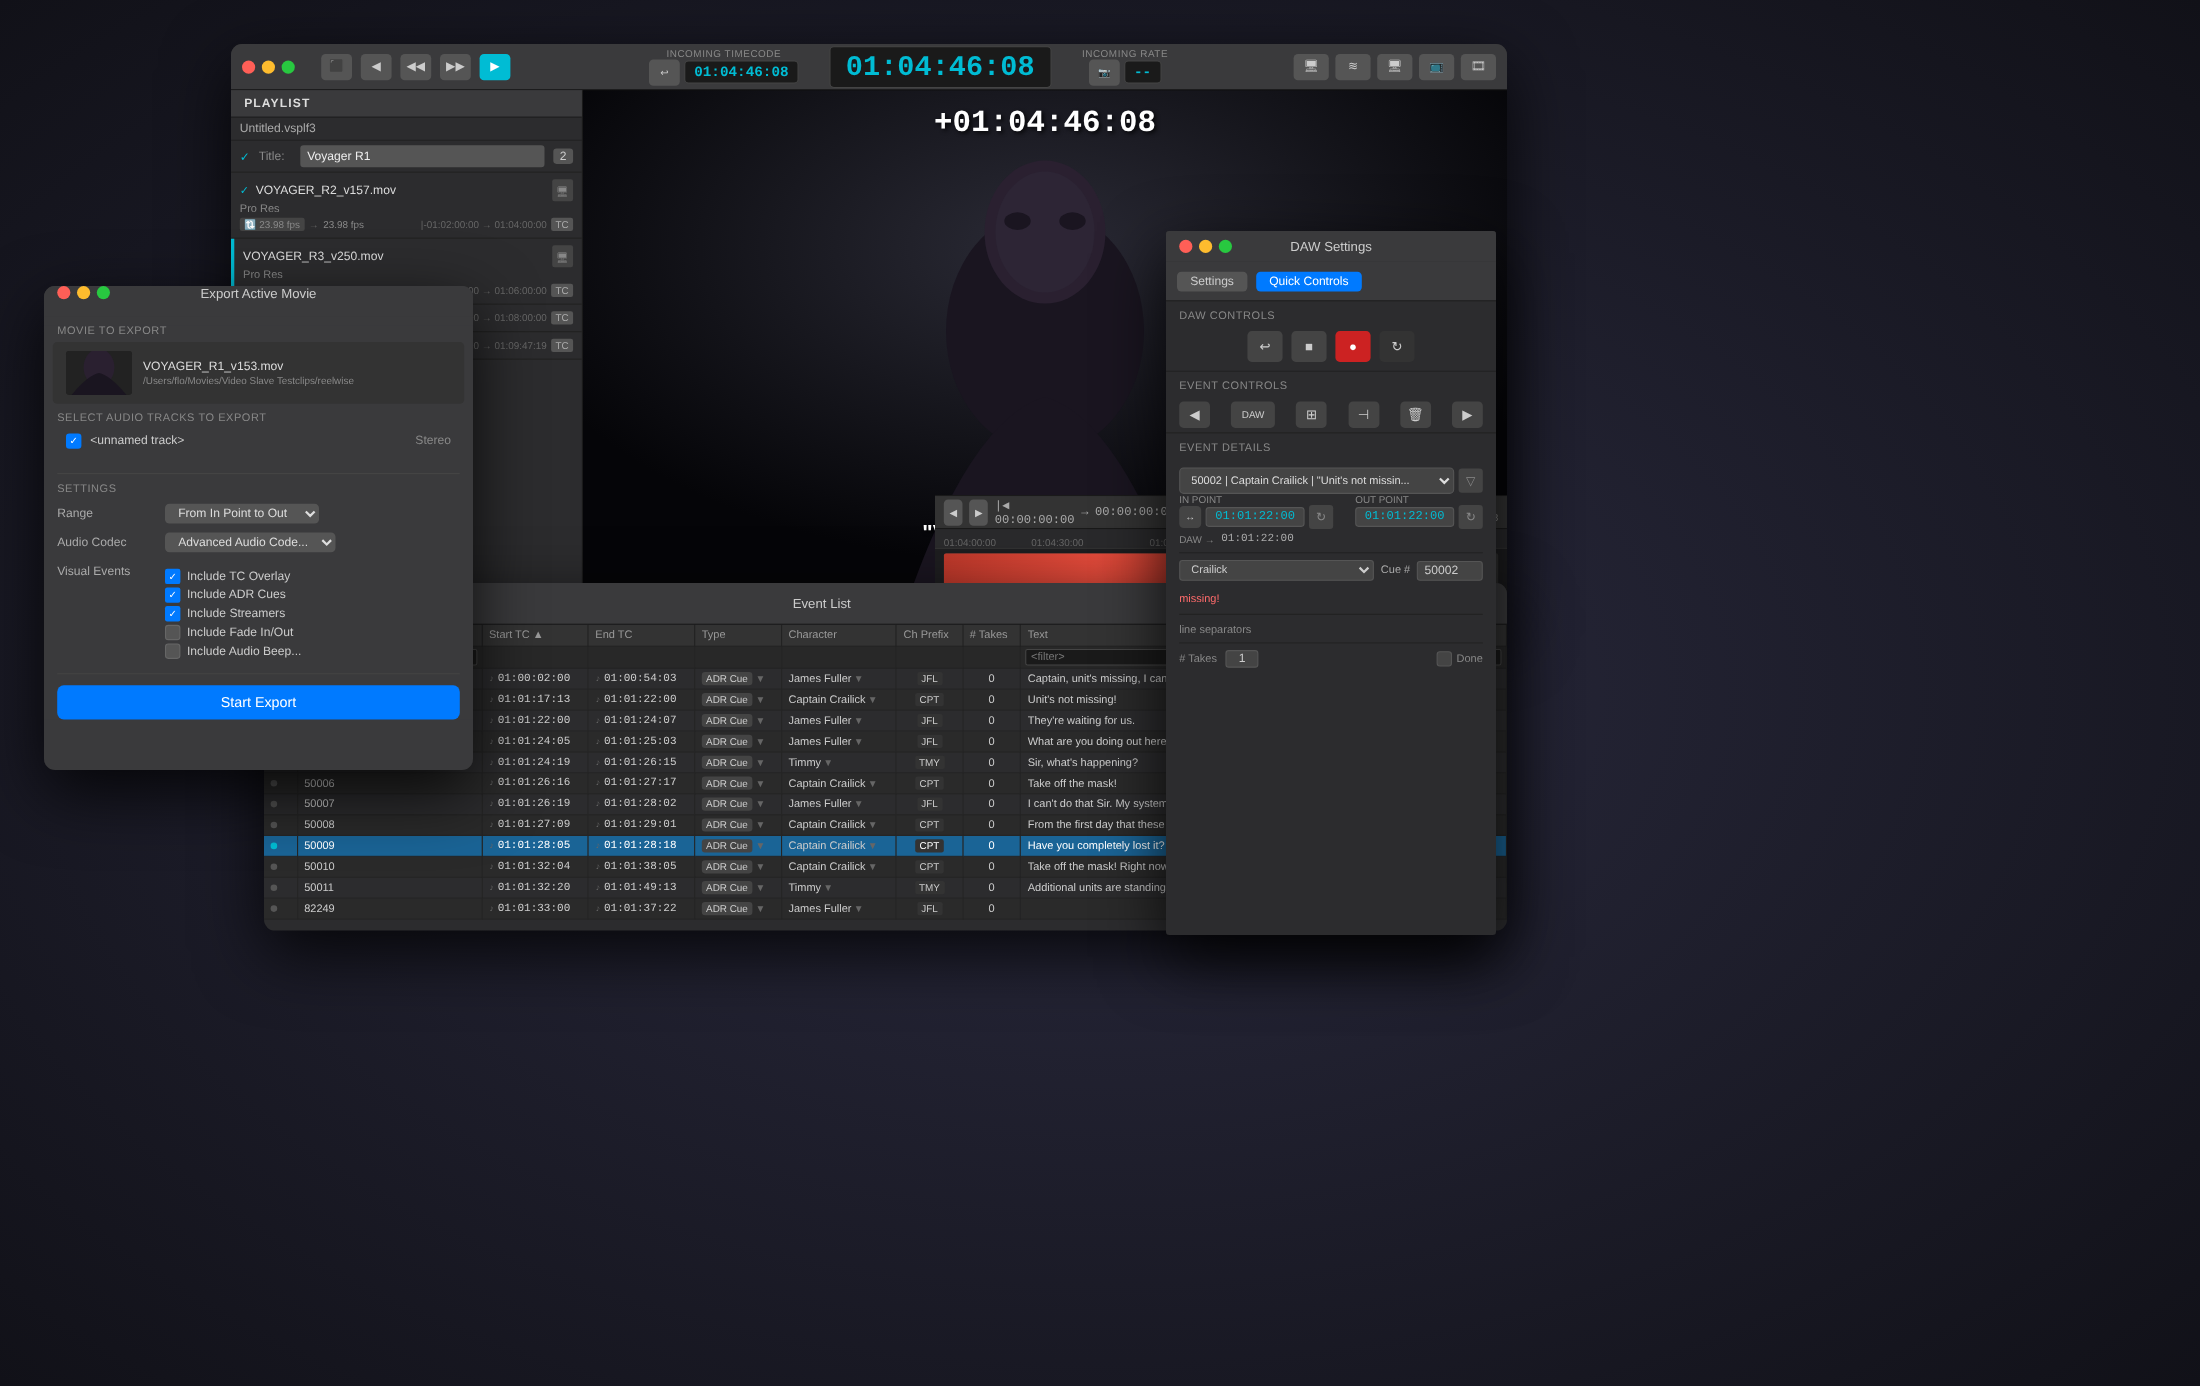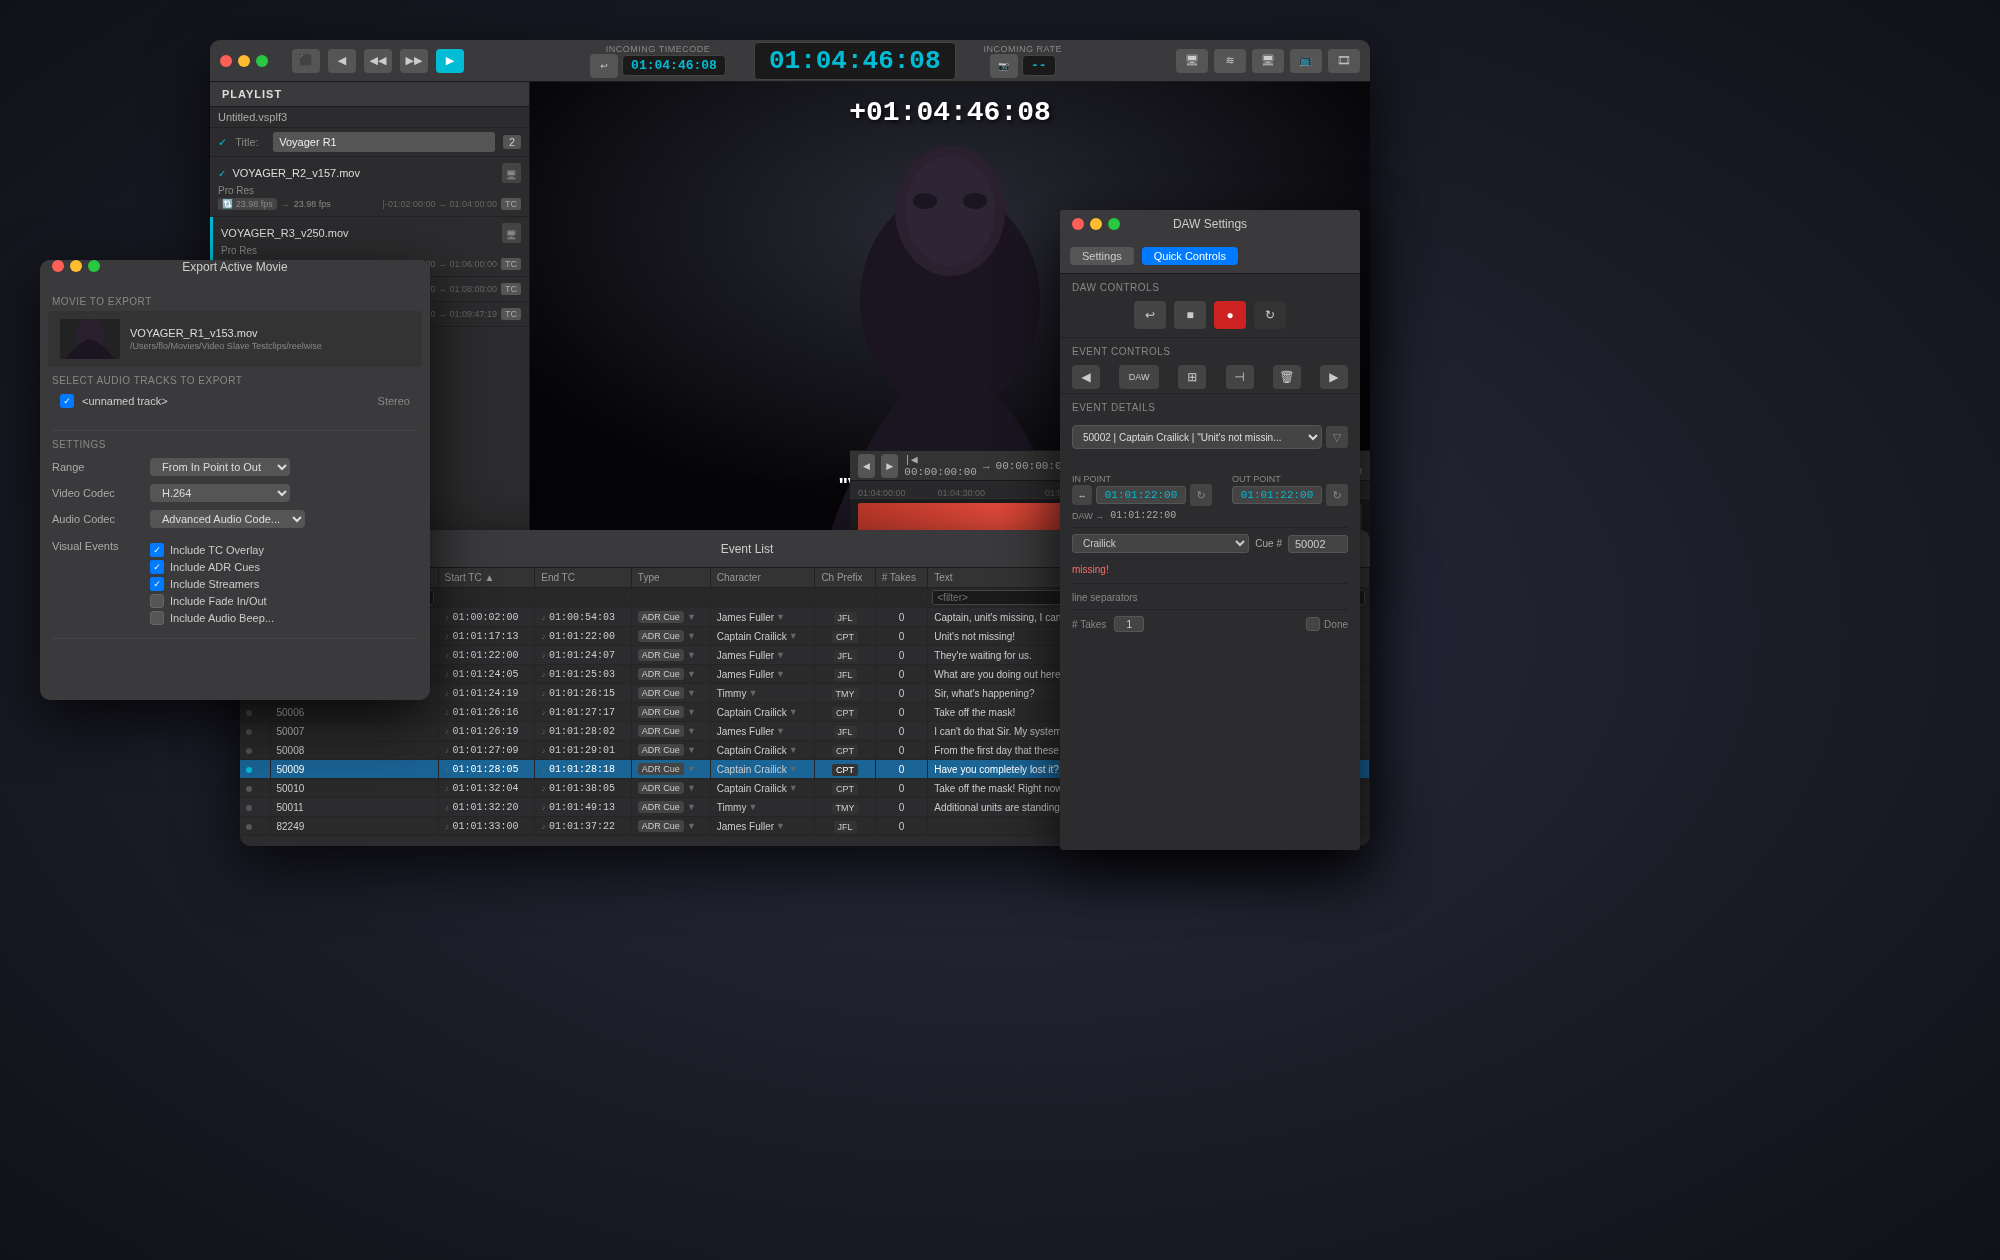--- a/index.html
+++ b/index.html
@@ -647,21 +647,21 @@
     }
 
     .event-details-area {
       padding: 8px 12px;
     }
 
     .event-select-row {
       display: flex;
       align-items: center;
       gap: 4px;
-      margin-bottom: 25px;
+      margin-bottom: 0;
     }
 
     .event-select {
       flex: 1;
       background: #444;
       border: 1px solid #555;
       border-radius: 4px;
       color: #ddd;
       font-size: 10px;
       padding: 3px 6px;
@@ -1553,26 +1553,20 @@
 
     <div class="section-label">Settings</div>
 
     <div class="settings-row">
       <span class="settings-label">Range</span>
       <select class="settings-value">
         <option>From In Point to Out</option>
       </select>
     </div>
 
-    <div class="settings-row">
-      <span class="settings-label">Video Codec</span>
-      <select class="settings-value">
-        <option>H.264</option>
-      </select>
-    </div>
 
     <div class="settings-row">
       <span class="settings-label">Audio Codec</span>
       <select class="settings-value">
         <option>Advanced Audio Code...</option>
       </select>
     </div>
 
     <div class="settings-row" style="align-items:flex-start; margin-top:4px;">
       <span class="visual-events-label settings-label">Visual Events</span>
@@ -1594,20 +1588,21 @@
           <span class="cb-label">Include Fade In/Out</span>
         </div>
         <div class="checkbox-row" style="margin-left:0;">
           <div class="cb-unchecked"></div>
           <span class="cb-label">Include Audio Beep...</span>
         </div>
       </div>
     </div>
 
     <div class="divider"></div>
+    <button class="start-export-btn">Start Export</button>
   </div>
 </div>
 
 <div class="window daw-window">
   <div class="title-bar">
     <div class="traffic-lights">
       <div class="tl tl-red"></div>
       <div class="tl tl-yellow"></div>
       <div class="tl tl-green"></div>
     </div>

